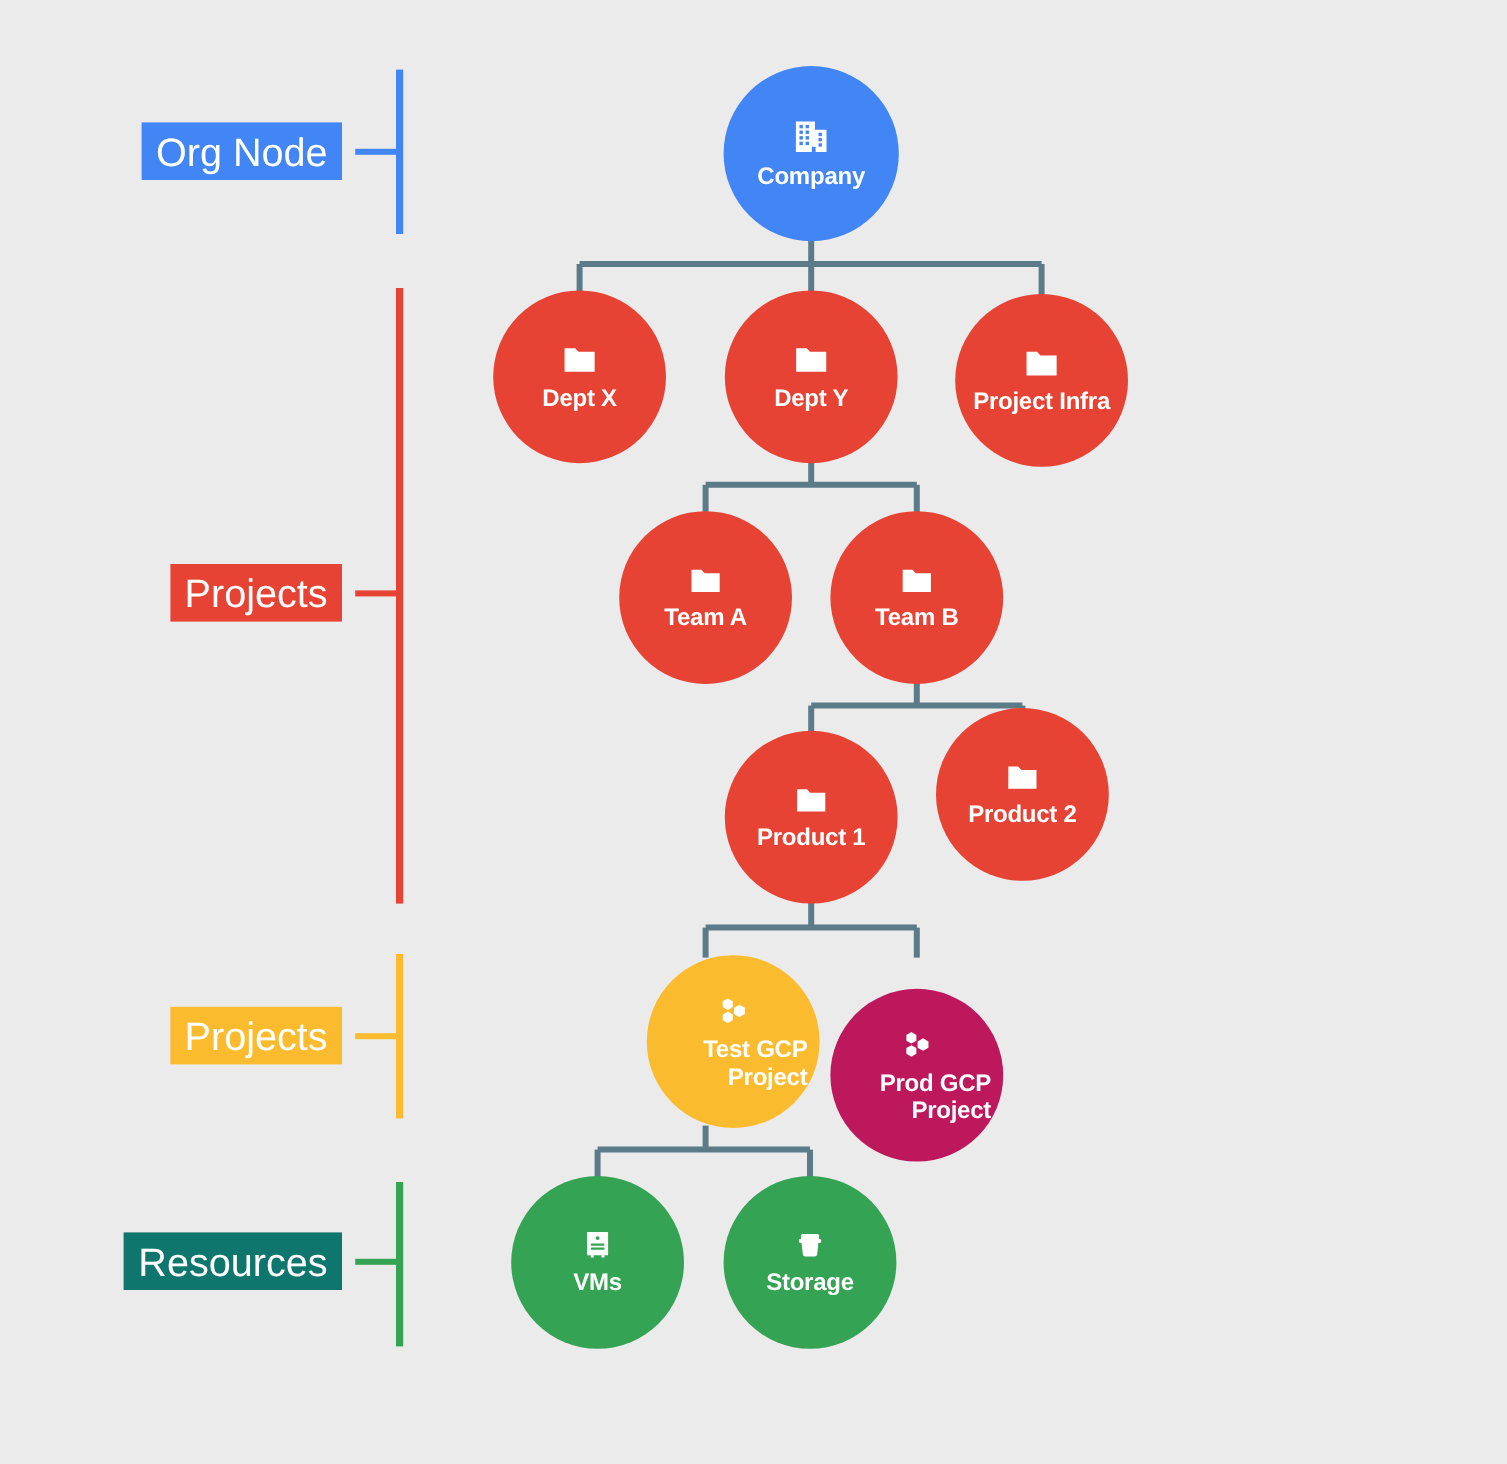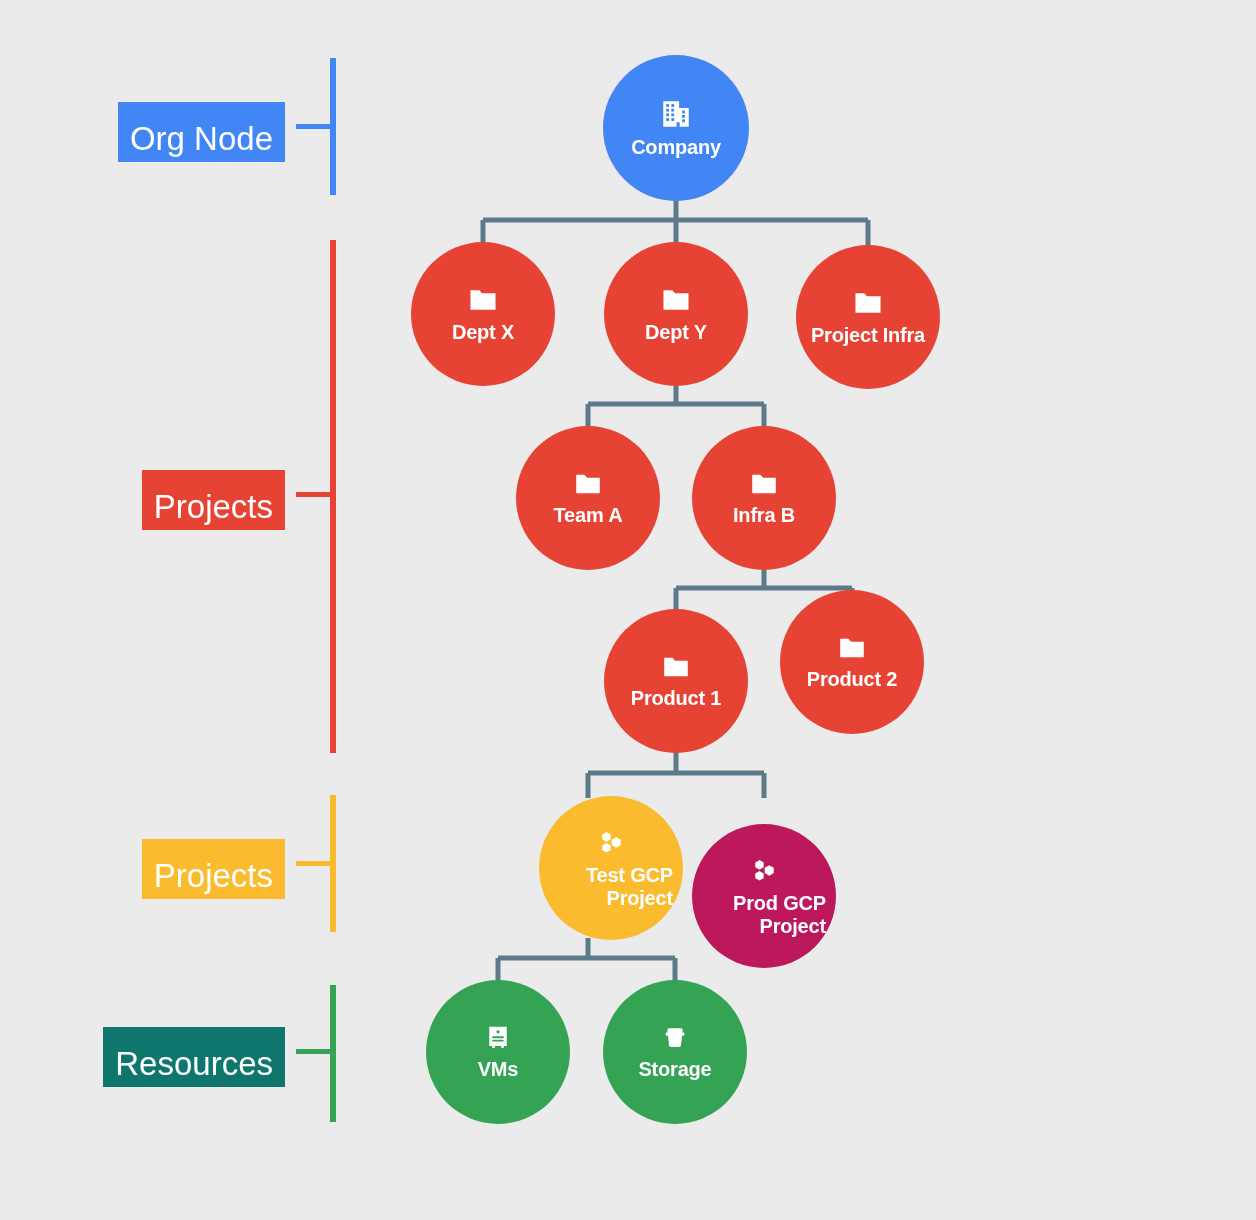--- a/index.html
+++ b/index.html
@@ -43,21 +43,21 @@
     height: 5px;
     width: 34px;
     left: -34px;
     background: currentColor;
   }
 
   
   .tier-label {
     position: absolute;
     color: #ffffff;
-    padding: 20px 12px 7px 12px;
+    padding: 8px 12px 7px 12px;
     font-size: 33px;
     line-height: 1.0;
     white-space: nowrap;
     font-weight: 400;
     box-sizing: border-box;
   }
 
   
   .node {
     position: absolute;
@@ -179,21 +179,21 @@
       <div class="node" style="left: 516px; top: 426px; width: 144px; height: 144px; background: rgb(231, 67, 53);">
         <span class="node-icon"><svg width="30" height="30" viewBox="0 0 24 24">
             <path fill="#ffffff" d="M2.6 4.6h6.6l2.1 2.3h10.1v12.5H2.6z"></path>
           </svg></span>
         <div class="node-label">Team A</div>
       </div>
       <div class="node" style="left: 692px; top: 426px; width: 144px; height: 144px; background: rgb(231, 67, 53);">
         <span class="node-icon"><svg width="30" height="30" viewBox="0 0 24 24">
             <path fill="#ffffff" d="M2.6 4.6h6.6l2.1 2.3h10.1v12.5H2.6z"></path>
           </svg></span>
-        <div class="node-label">Infra B</div>
+        <div class="node-label">Team B</div>
       </div>
       <div class="node" style="left: 604px; top: 609px; width: 144px; height: 144px; background: rgb(231, 67, 53);">
         <span class="node-icon"><svg width="30" height="30" viewBox="0 0 24 24">
             <path fill="#ffffff" d="M2.6 4.6h6.6l2.1 2.3h10.1v12.5H2.6z"></path>
           </svg></span>
         <div class="node-label">Product 1</div>
       </div>
       <div class="node" style="left: 780px; top: 590px; width: 144px; height: 144px; background: rgb(231, 67, 53);">
         <span class="node-icon"><svg width="30" height="30" viewBox="0 0 24 24">
             <path fill="#ffffff" d="M2.6 4.6h6.6l2.1 2.3h10.1v12.5H2.6z"></path>

